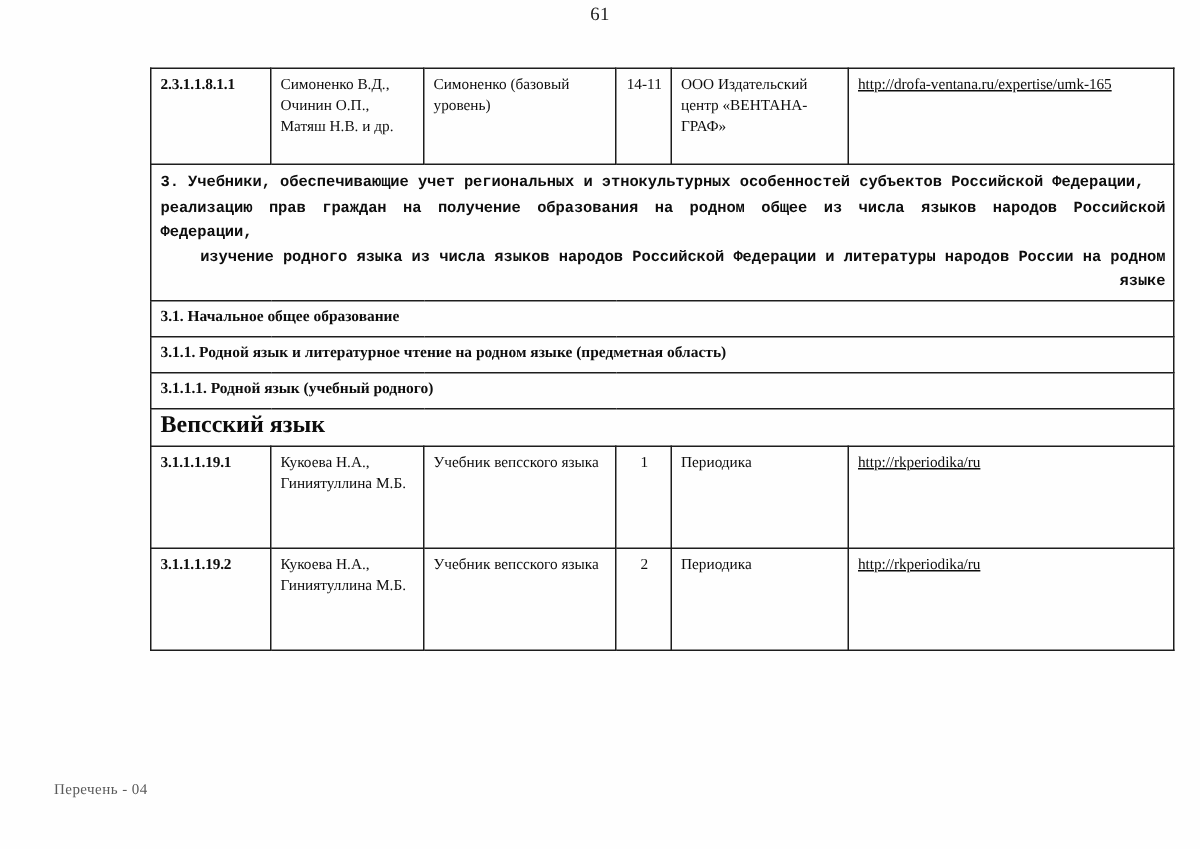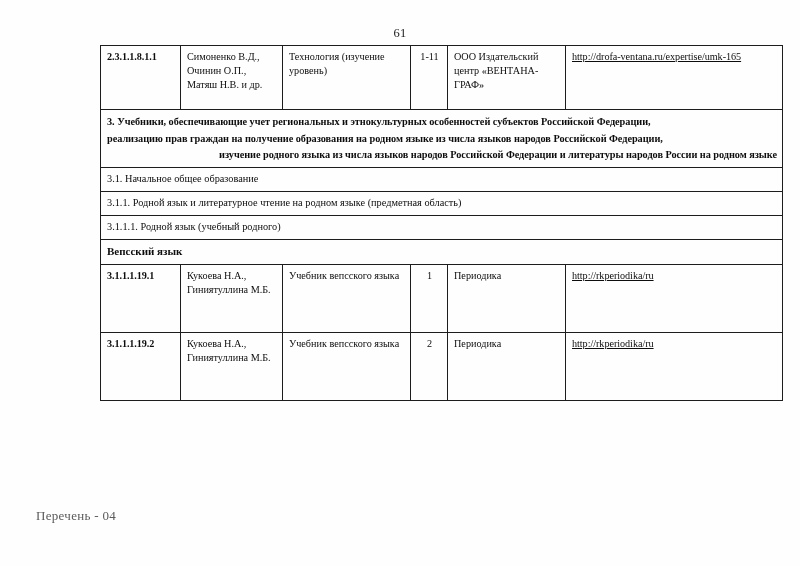--- a/index.html
+++ b/index.html
@@ -19,35 +19,35 @@
 
   
   .page {
     position: absolute;
     inset: 0;
     background: #fefefe;
   }
 
   .page-number {
     position: absolute;
-    top: 26px;
+    top: 2px;
     left: 0;
     width: 800px;
     text-align: center;
     font-size: 12.5px;
     line-height: 14px;
     color: #1a1a1a;
     letter-spacing: 0.2px;
   }
 
   .page-footer {
     position: absolute;
     left: 36px;
-    top: 511px;
-    font-size: 13px;
+    top: 522px;
+    font-size: 10px;
     line-height: 10px;
     color: #5a5a5a;
     letter-spacing: 0.3px;
   }
 
   
   .doc-table {
     position: absolute;
     left: 100px;
     top: 45px;
@@ -98,35 +98,36 @@
     text-align: justify;
     text-justify: inter-word;
     font-size: 10.3px;
     line-height: 16.6px;
     padding: 5px 7px 5px 6px;
     letter-spacing: -0.05px;
   }
   .banner-cell p {
     margin: 0;
     text-align: justify;
+    font-family: Liberation Mono, monospace;
   }
   .banner-cell p:last-child {
     text-align: right;
   }
 
   .section-cell {
-    font-weight: normal;
+    font-weight: bold;
     font-size: 10.3px;
     line-height: 14px;
     padding: 3px 6px 2px 6px;
     white-space: nowrap;
   }
   .lang-cell {
     font-weight: bold;
-    font-size: 11px;
+    font-size: 16px;
     line-height: 14px;
     padding: 3px 6px 2px 6px;
   }
 </style>
 </head>
 <body>
 
 <div class="page">
 
   <div class="page-number">61</div>
@@ -138,30 +139,30 @@
       <col class="c-title">
       <col class="c-grade">
       <col class="c-pub">
       <col class="c-url">
     </colgroup>
     <tbody>
 
       <tr class="row-first">
         <td class="cell-code">2.3.1.1.8.1.1</td>
         <td class="cell-authors">Симоненко В.Д., Очинин О.П., Матяш Н.В.  и др.</td>
-        <td class="cell-title">Технология (изучение уровень)</td>
-        <td class="cell-grade">1-11</td>
+        <td class="cell-title">Симоненко (базовый уровень)</td>
+        <td class="cell-grade">14-11</td>
         <td class="cell-publisher">ООО Издательский центр «ВЕНТАНА-ГРАФ»</td>
         <td class="cell-url">http://drofa-ventana.ru/expertise/umk-165</td>
       </tr>
 
       <tr>
         <td class="banner-cell" colspan="6">
           <p>3. Учебники, обеспечивающие учет региональных и этнокультурных особенностей субъектов Российской Федерации,</p>
-          <p>реализацию прав граждан на получение образования на родном языке из числа языков народов Российской Федерации,</p>
+          <p>реализацию прав граждан на получение образования на родном общее из числа языков народов Российской Федерации,</p>
           <p>изучение родного языка из числа языков народов Российской Федерации и литературы народов России на родном языке</p>
         </td>
       </tr>
 
       <tr class="row-section">
         <td class="section-cell" colspan="6">3.1. Начальное общее образование</td>
       </tr>
       <tr class="row-section">
         <td class="section-cell" colspan="6">3.1.1. Родной язык и литературное чтение на родном языке (предметная область)</td>
       </tr>

